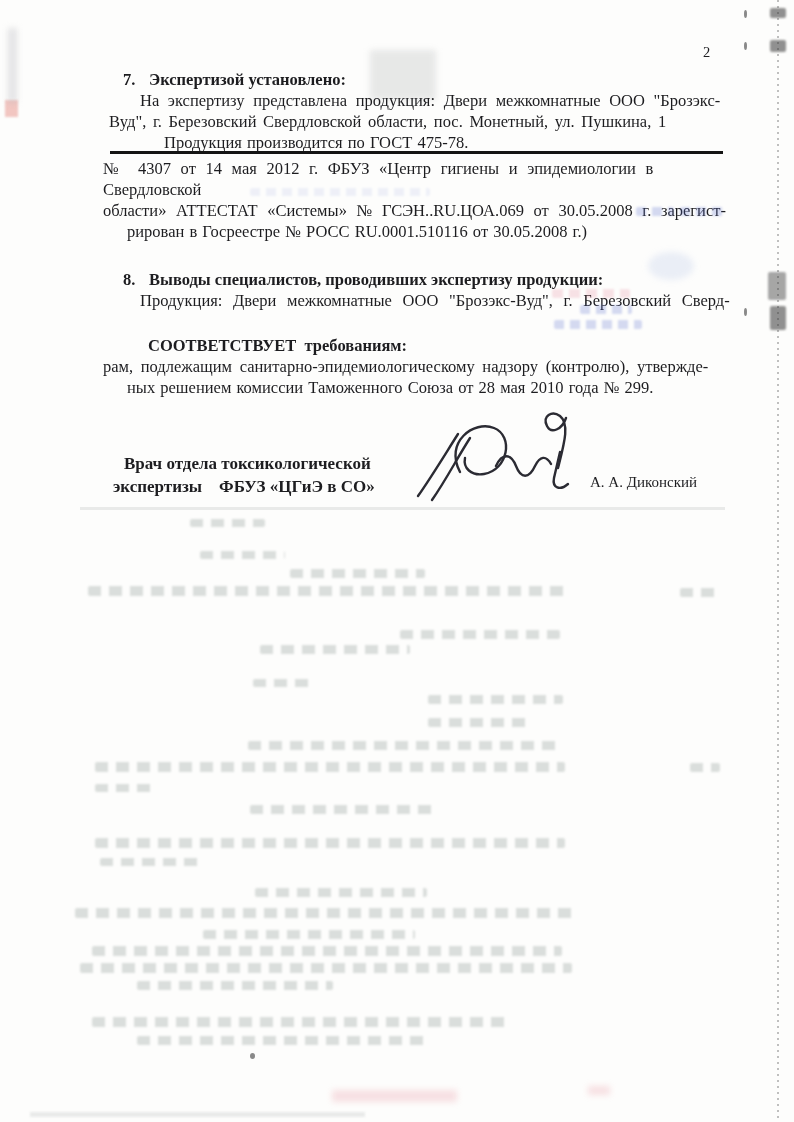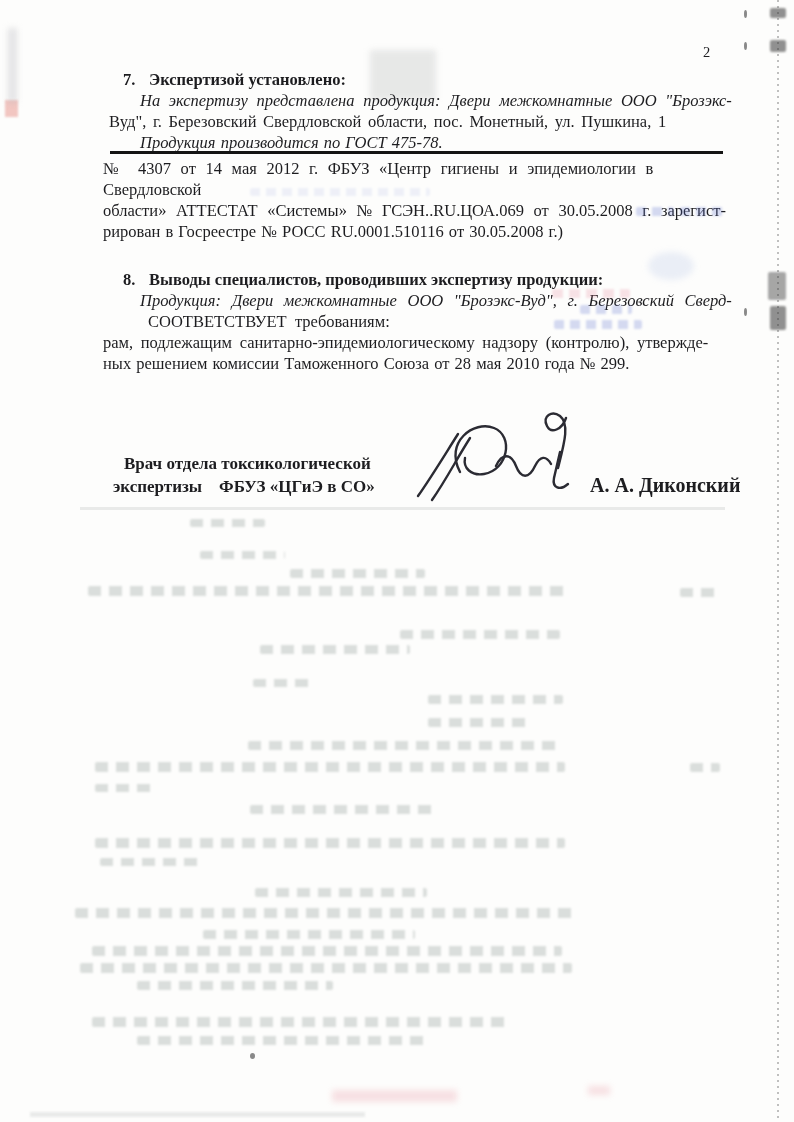--- a/index.html
+++ b/index.html
@@ -1,34 +1,34 @@
 <!DOCTYPE html>
 <html><head>
 <meta charset="utf-8">
 <style>
   html,body{margin:0;padding:0;background:#ffffff;}
   .page{position:relative;width:794px;height:1122px;background:#fdfdfc;overflow:hidden;
         font-family:"Liberation Serif", serif;color:#1d1d20;}
   .abs{position:absolute;}
   .txt{font-size:16.5px;line-height:20.9px;}
   .line{white-space:pre-wrap;}
-  .b{font-weight:normal;}
+  .b{font-weight:bold;margin-top:24px;}
   .heading{display:flex;font-weight:bold;}
   .hnum{width:26px;}
   
-  .w1{word-spacing:1px;} .w2{word-spacing:2.5px;} .w3{word-spacing:3.5px;}
+  .w1{word-spacing:1px;margin-left:24px;} .w2{word-spacing:2.5px;} .w3{word-spacing:3.5px;}
   .w4{word-spacing:4.5px;} .w5{word-spacing:5.5px;} .w6{word-spacing:6.5px;}
-  .ind{padding-left:37px;font-style:italic;}
+  .ind{padding-left:37px;}
   .ind2{padding-left:6px;}
   .ind3{padding-left:45px;}
   .divider{background:#141414;height:2.5px;}
   .pagenum{font-size:14.5px;}
   
   .sig-role{font-size:17px;line-height:23px;font-weight:bold;}
-  .sig-name{font-size:20px;font-weight:bold;}
+  .sig-name{font-size:15px;font-weight:normal;}
   
   .bl{position:absolute;border-radius:2px;filter:blur(1.1px);opacity:.42;
       background:repeating-linear-gradient(90deg, rgba(104,120,114,.55) 0 13px, rgba(104,120,114,0) 13px 21px);}
   .streak{position:absolute;background:rgba(140,150,148,.35);filter:blur(.6px);opacity:.5;}
   .blu{position:absolute;border-radius:2px;filter:blur(1.1px);opacity:.45;
       background:repeating-linear-gradient(90deg, rgba(88,108,205,.55) 0 10px, rgba(88,108,205,0) 10px 16px);}
   .pnk{position:absolute;border-radius:2px;filter:blur(1.2px);opacity:.4;
       background:repeating-linear-gradient(90deg, rgba(226,128,148,.55) 0 11px, rgba(226,128,148,0) 11px 17px);}
   .smudge{position:absolute;filter:blur(3px);}
   .edge-dots{position:absolute;left:777px;top:0;width:2px;height:1122px;opacity:.6;

